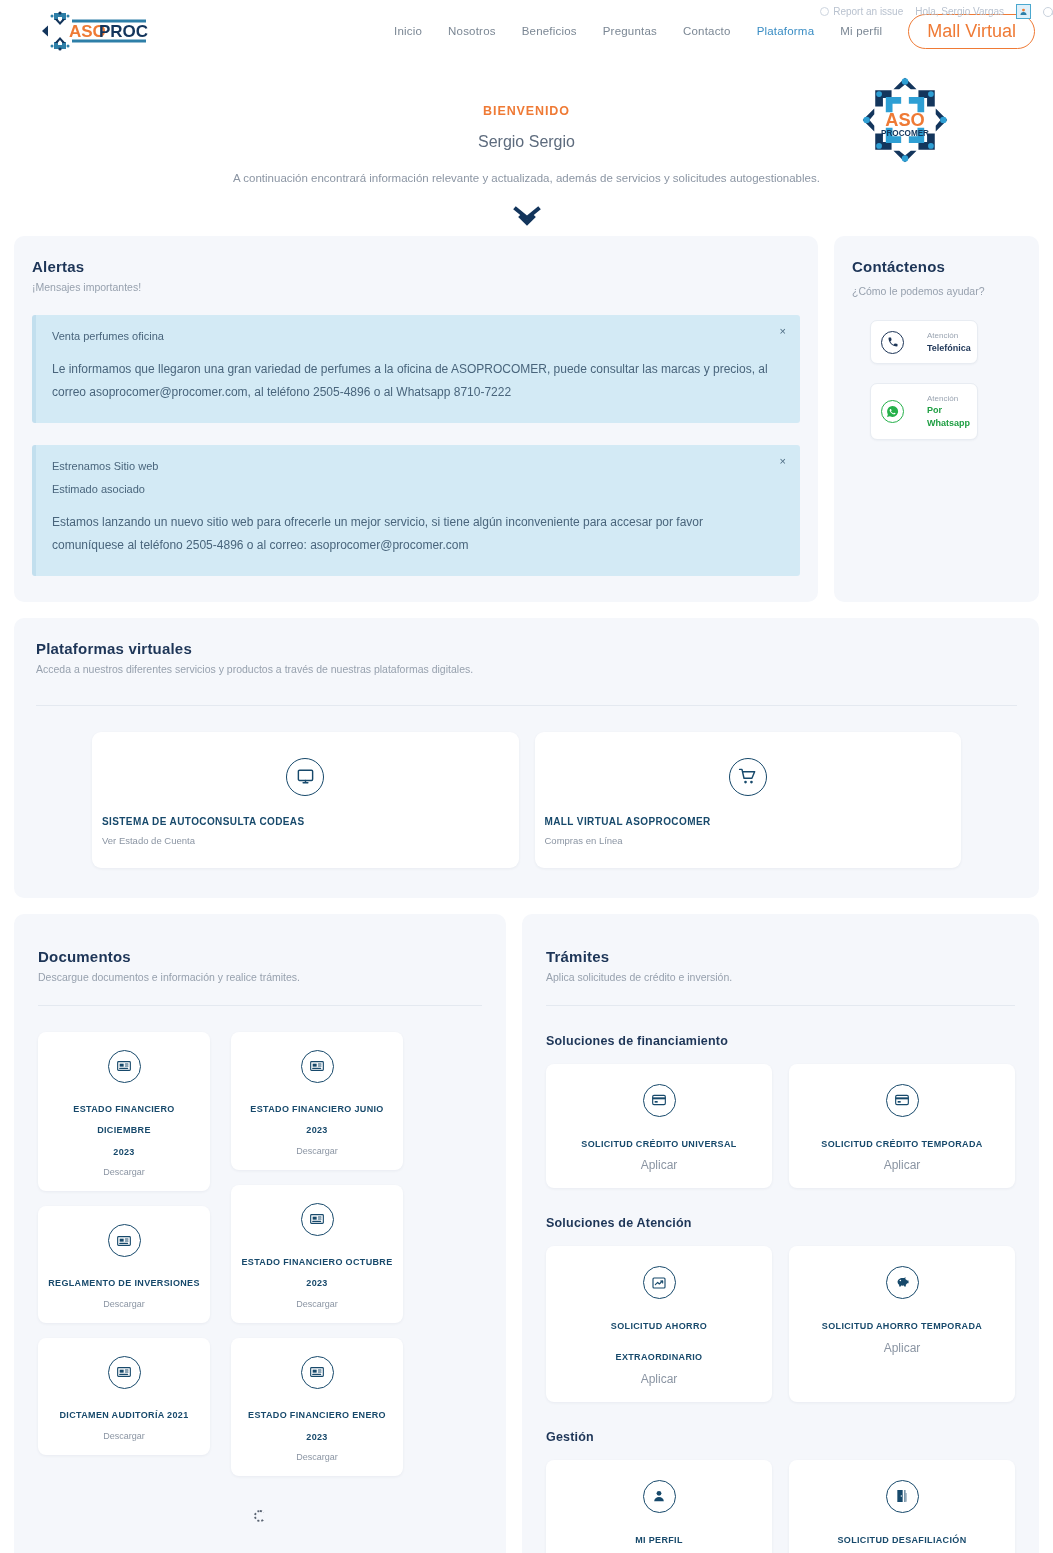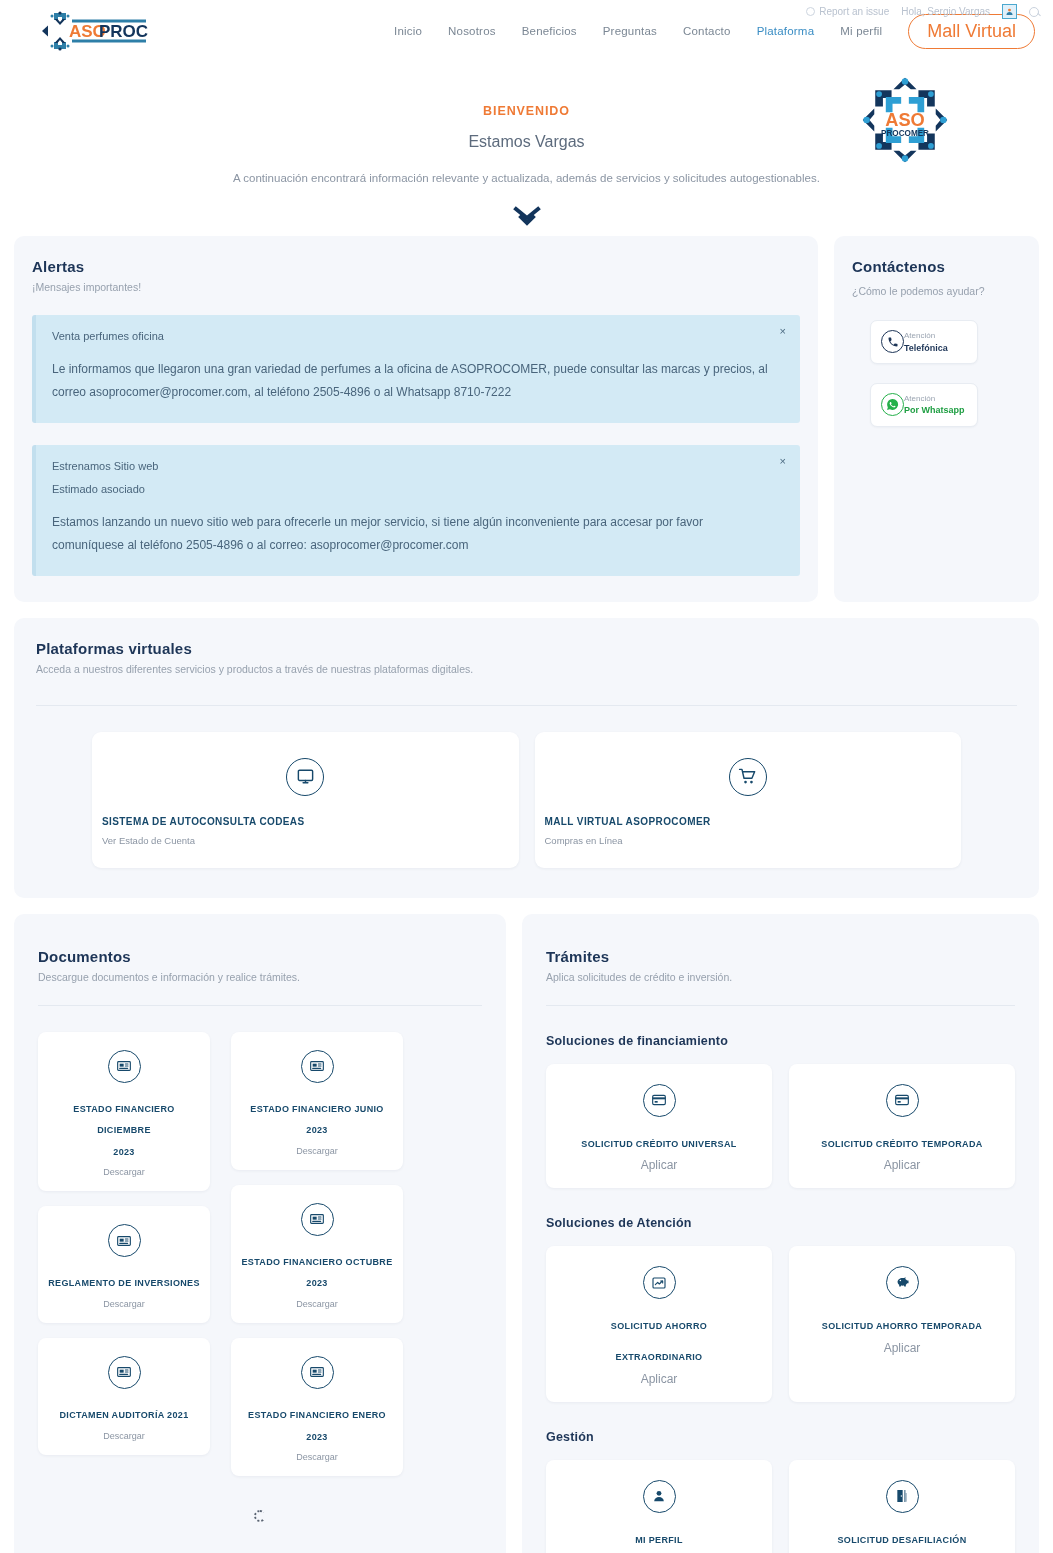--- a/index.html
+++ b/index.html
@@ -7,21 +7,21 @@
     width: 1053px;
     background: #ffffff;
     font-family: "Liberation Sans", sans-serif;
     color: #2b3a52;
     -webkit-font-smoothing: antialiased;
   }
 
   
   .topbar {
     position: absolute;
-    top: 4px; right: 14px;
+    top: 4px; right: 0;
     display: flex;
     align-items: center;
     gap: 12px;
     font-size: 10px;
     color: #b9c2cf;
     z-index: 5;
   }
   .topbar-item { display: flex; align-items: center; gap: 4px; }
   .bug-icon {
     width: 9px; height: 9px;
@@ -182,22 +182,22 @@
     line-height: 1.85;
   }
   .contact-btn {
     margin: 19px 0 0 18px;
     width: 108px;
     background: #fff;
     border: 1px solid #e8ecf2;
     border-radius: 7px;
     padding: 9px 10px;
     display: flex;
-    align-items: flex-start;
-    gap: 0;
+    align-items: center;
+    gap: 23px;
     cursor: pointer;
     box-shadow: 0 1px 2px rgba(30,50,80,.04);
   }
   .contact-ico {
     width: 23px; height: 23px;
     border-radius: 50%;
     border: 1.3px solid #1d3557;
     display: flex; align-items: center; justify-content: center;
     flex: 0 0 auto;
   }
@@ -370,21 +370,21 @@
     <a href="#">Preguntas</a>
     <a href="#">Contacto</a>
     <a href="#" class="active">Plataforma</a>
     <a href="#">Mi perfil</a>
     <button class="mall-btn">Mall Virtual</button>
   </nav>
 </header>
 
 <section class="welcome">
   <div class="welcome-title">BIENVENIDO</div>
-  <div class="welcome-name">Estamos Vargas</div>
+  <div class="welcome-name">Sergio Sergio</div>
   <div class="welcome-sub">A continuación encontrará información relevante y actualizada, además de servicios y solicitudes autogestionables.</div>
   <div class="chevron-wrap">
     <svg width="30" height="22" viewBox="0 0 30 22">
       <path d="M4 3 L15 12 L26 3" stroke="#13355c" stroke-width="4" fill="none" stroke-linecap="square"></path>
       <path d="M9 11 L15 17 L21 11" stroke="#13355c" stroke-width="4" fill="none" stroke-linecap="square"></path>
     </svg>
   </div>
   <svg class="big-logo" viewBox="0 0 100 100">
     <g fill="#13355c">
       <path d="M50 6 L62 18 L56 18 L50 13 L44 18 L38 18 Z"></path>

